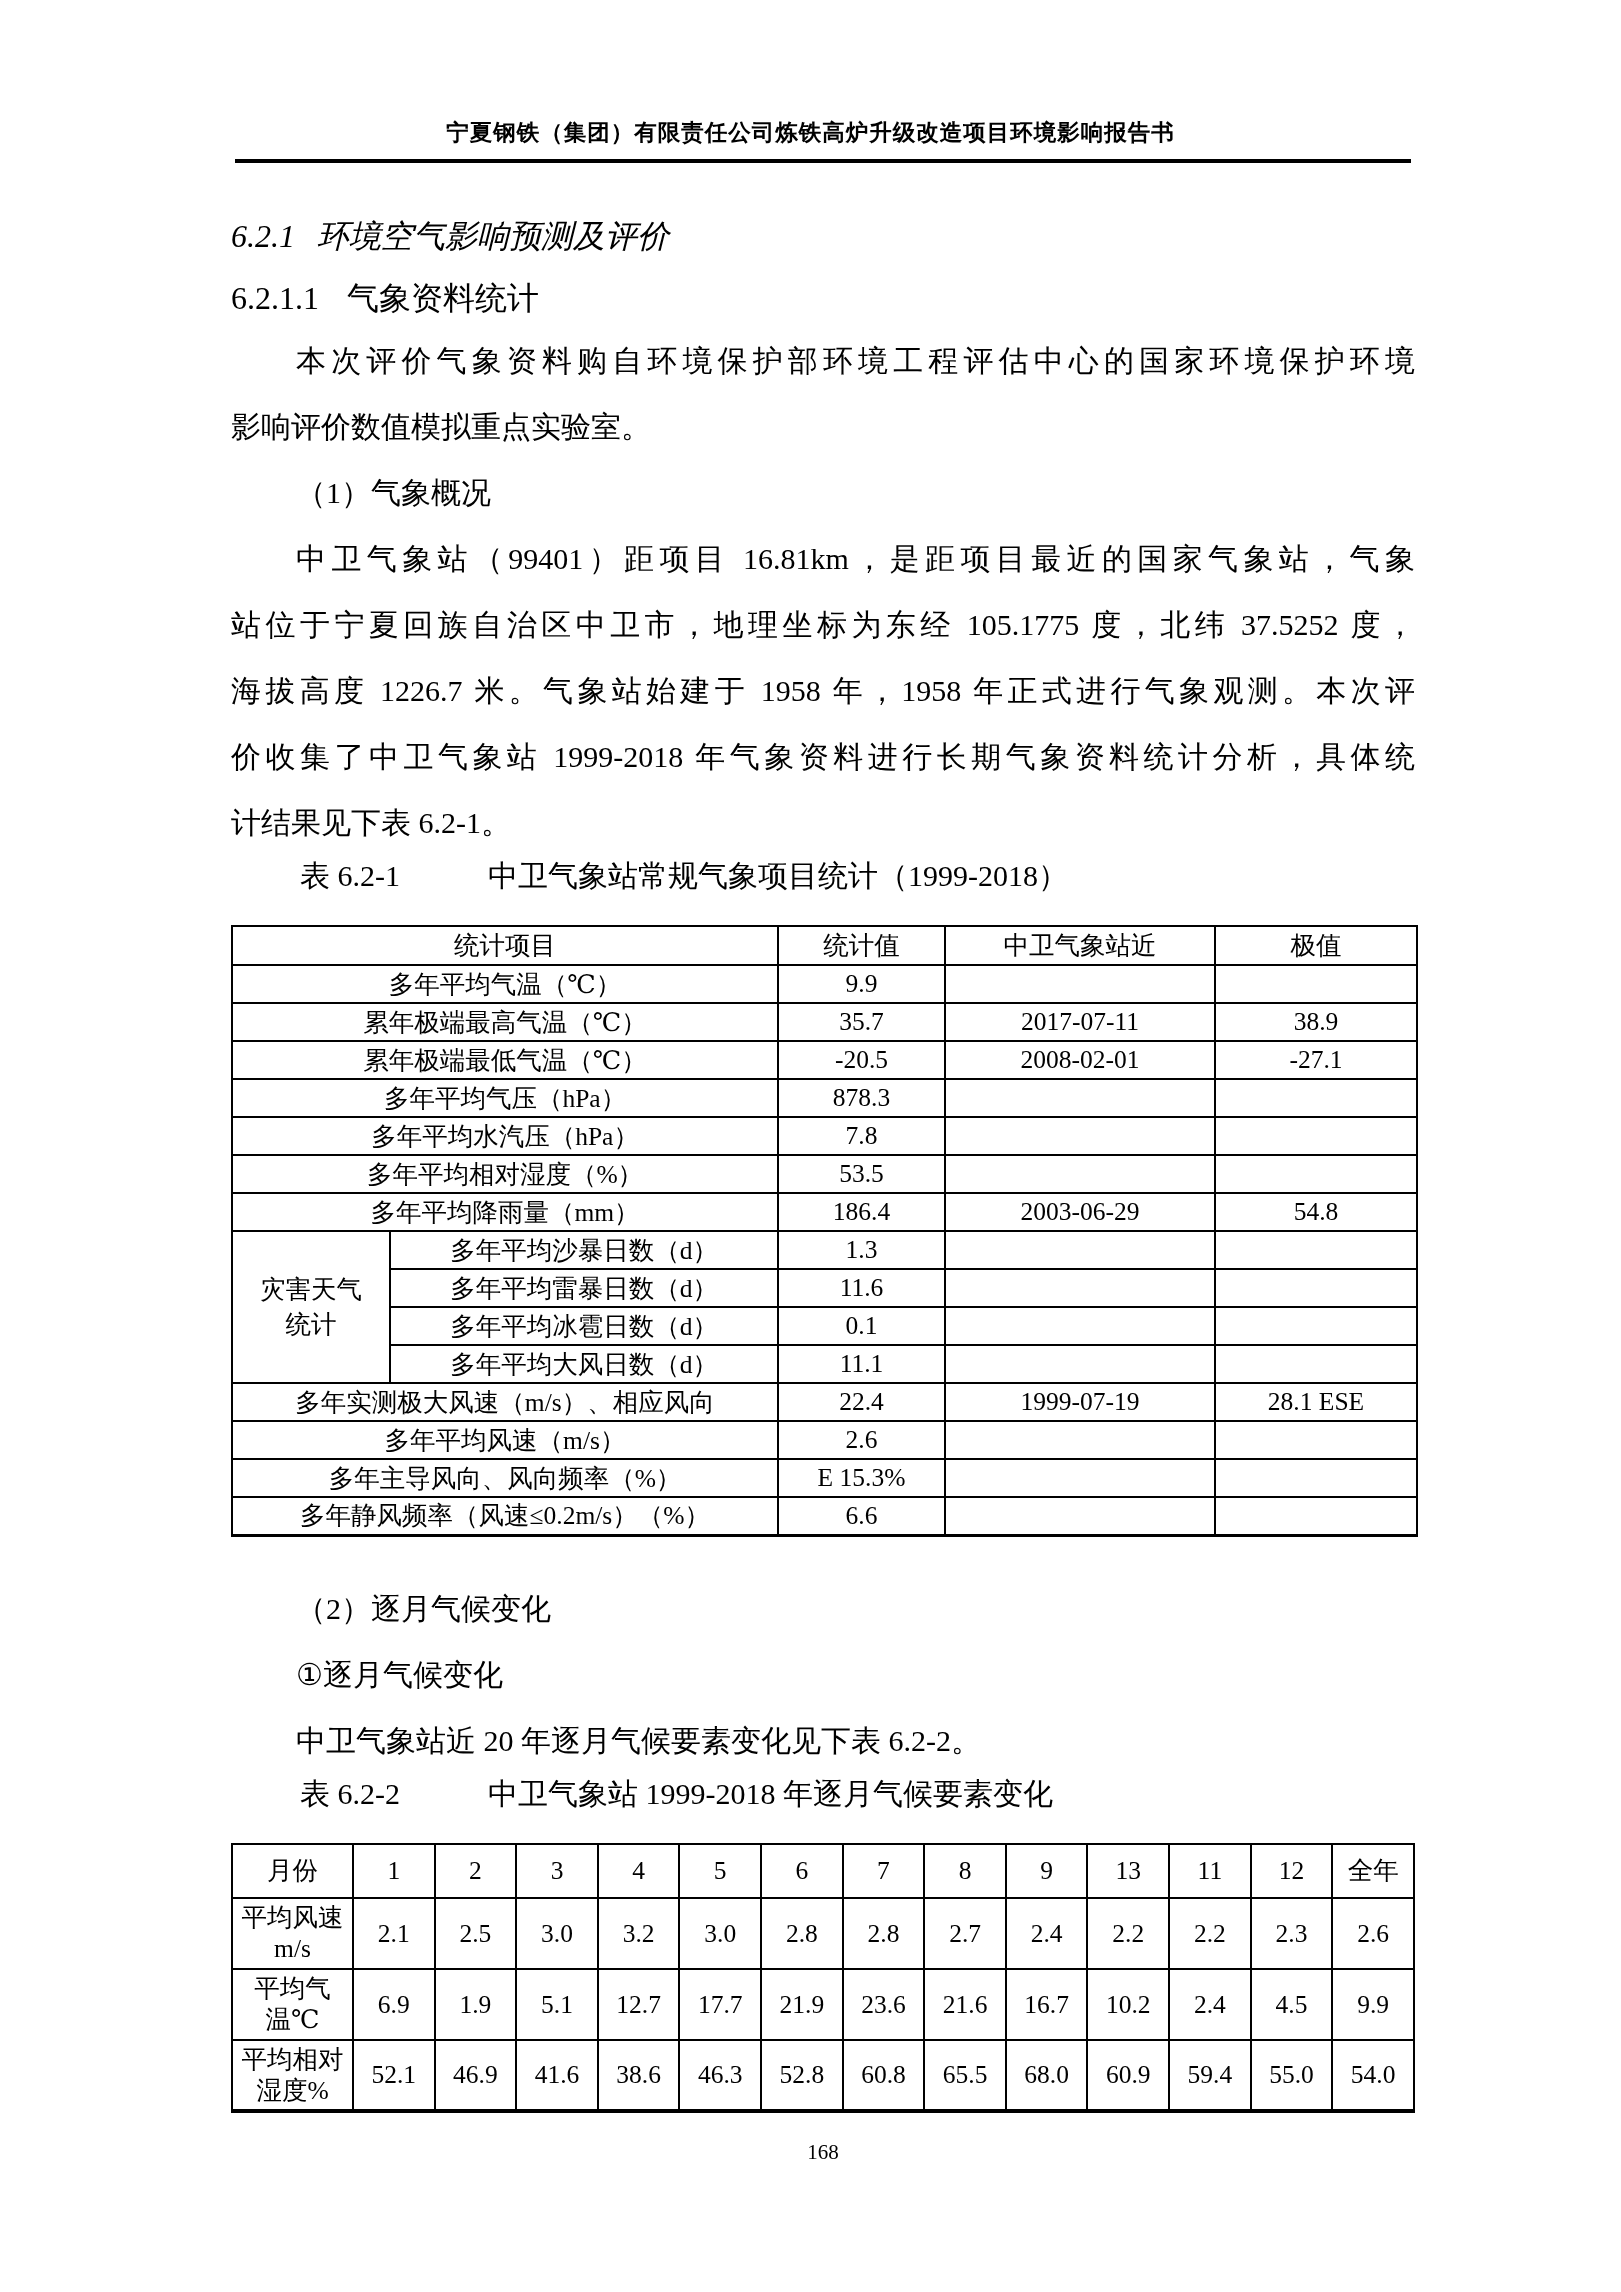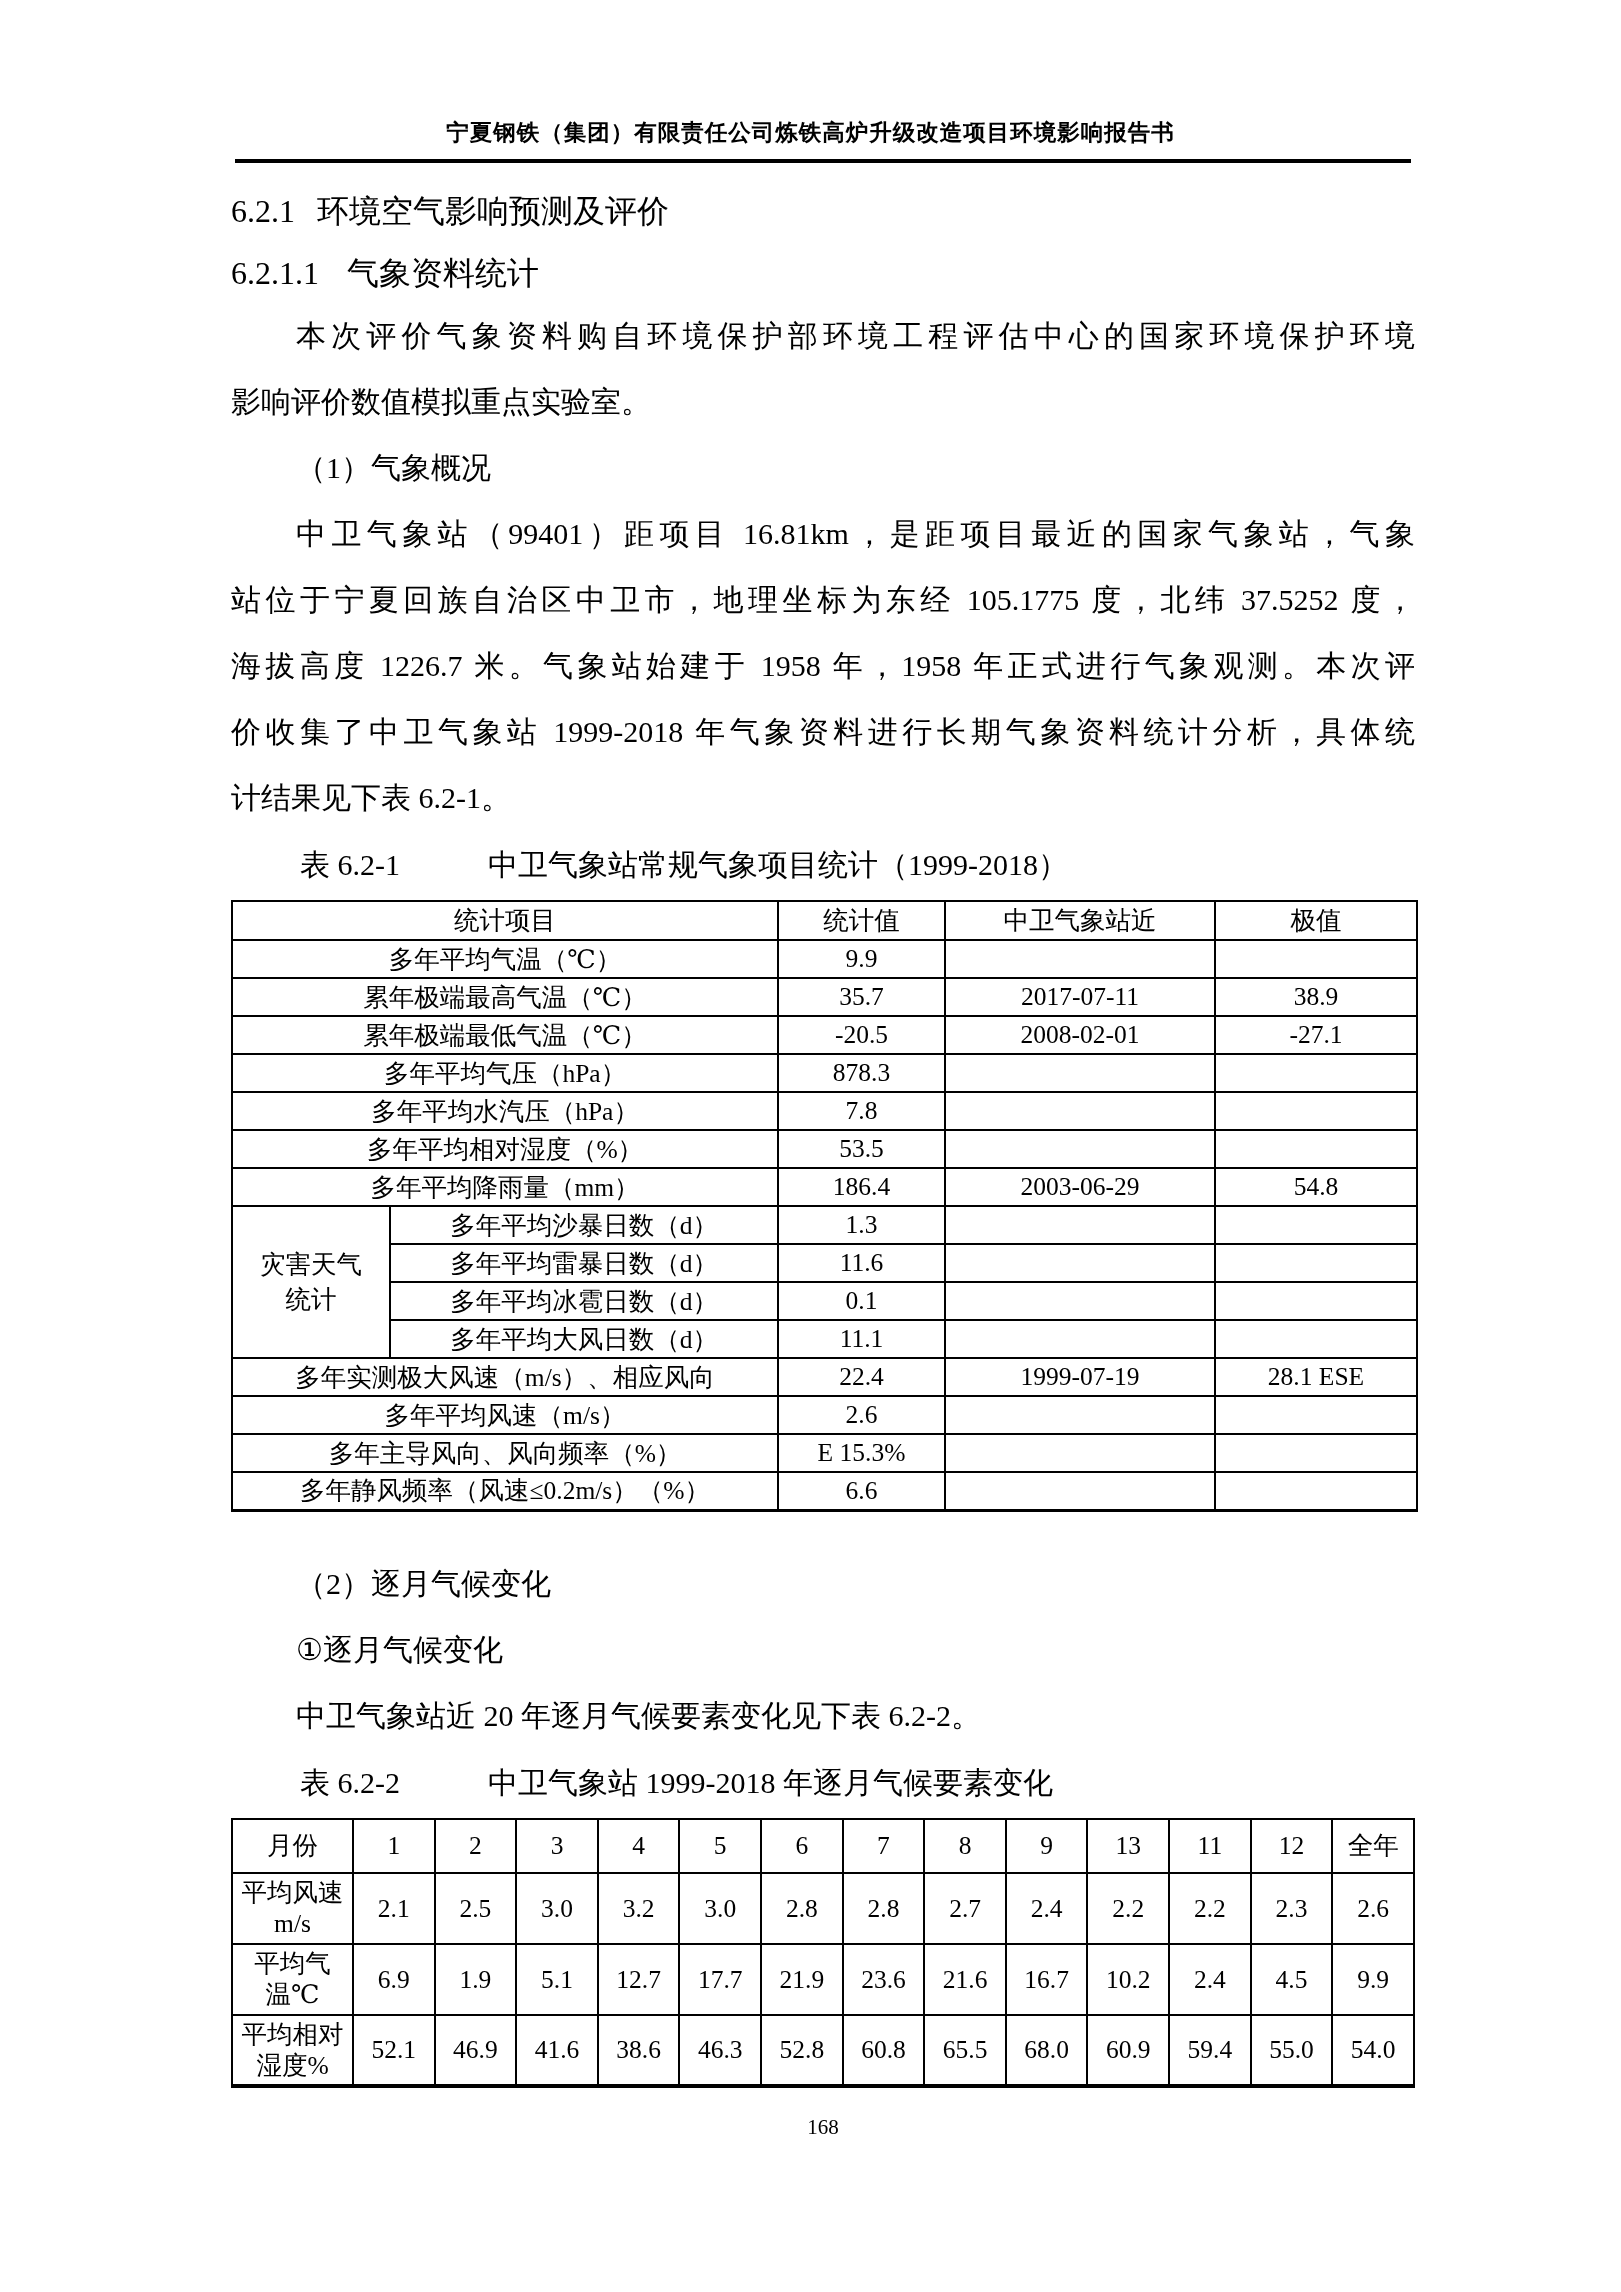--- a/index.html
+++ b/index.html
@@ -22,35 +22,35 @@
   }
   .doc-rule {
     width:1176px; height:3.9px;
     background:#000;
     margin:11.8px 0 0 235px;
   }
   .content {
     width:1184px;
     margin-left:231px;
   }
-  .h1 { margin-top:27px; font-size:32px; height:43px; line-height:43px; }
+  .h1 { margin-top:52px; font-size:32px; height:43px; line-height:43px;font-style:italic; }
   .h2 { margin-top:19.6px; font-size:32px; height:43px; line-height:43px; }
   .hnum { display:inline-block; min-width:86px; }
   .hnum2 { display:inline-block; min-width:116px; }
   .pline {
     font-size:30px; height:66px; line-height:66px;
     text-align:justify; text-align-last:justify;
     white-space:normal;
   }
   .pline.first { text-indent:65px; }
   .pline.end { text-align:left; text-align-last:left; }
   .pline.single { text-align:left; text-align-last:left; text-indent:65px; }
   .p1 { margin-top:7.8px; }
   .caption {
-    display:flex; align-items:center;
+    display:flex; 
     height:69px; font-size:30px;
     padding-left:69px; gap:88px;
   }
   table { border-collapse:collapse; table-layout:fixed; width:1184px; }
   table, td { border:2px solid #000; }
   td {
     border-top-width:2.9px; border-bottom-width:2.9px;
     text-align:center; vertical-align:middle;
     font-size:25.5px;
     padding:0 2px;

